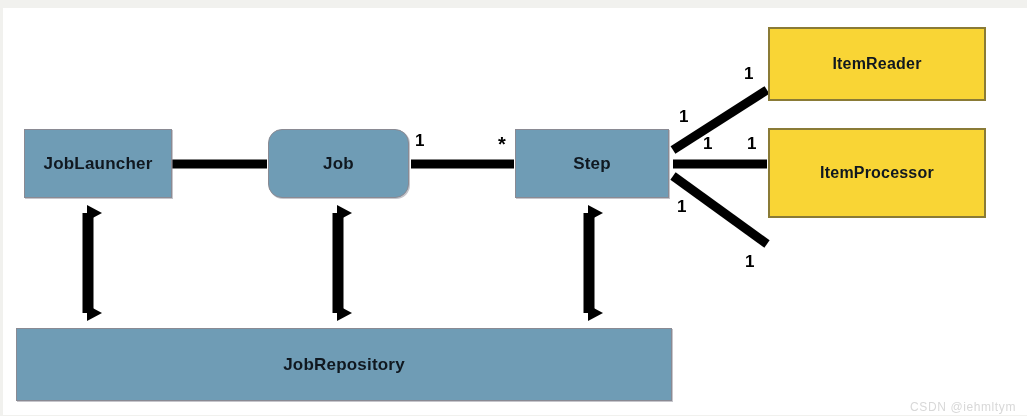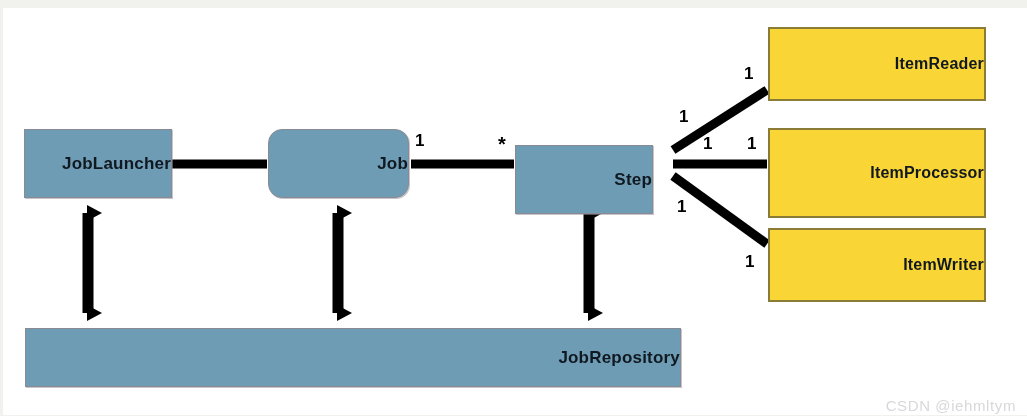--- a/index.html
+++ b/index.html
@@ -22,21 +22,21 @@
   #stage {
     position: absolute;
     left: 0; top: 0;
     width: 1027px; height: 416px;
   }
   .node {
     position: absolute;
     box-sizing: border-box;
     display: flex;
     align-items: center;
-    justify-content: flex-end;
+    justify-content: center;
     font-weight: bold;
     color: #101820;
     letter-spacing: .2px;
     user-select: none;
   }
   .node.blue {
     background: #6f9cb5;
     border: 1px solid #8a8a93;
     box-shadow: 1px 1px 0 rgba(150,150,160,.55);
     font-size: 17px;
@@ -52,21 +52,21 @@
     font-weight: bold;
     color: #000;
     line-height: 1;
     user-select: none;
   }
   .mult.star { font-size: 20px; }
   .watermark {
     position: absolute;
     right: 14px;
     bottom: 10px;
-    font-size: 15px;
+    font-size: 12px;
     color: #d8d8d8;
     letter-spacing: .6px;
     user-select: none;
   }
   .bottombar {
     position: absolute;
     left: 0;
     bottom: 0;
     width: 1027px;
     height: 9px;
@@ -106,39 +106,36 @@
     </svg>
 
     <div class="node blue" style="left:21px;top:121px;width:148px;height:69px;">
       <span>JobLauncher</span>
     </div>
 
     <div class="node blue" style="left:265px;top:121px;width:141px;height:69px;border-radius:14px;">
       <span>Job</span>
     </div>
 
-    <div class="node blue" style="left:512px;top:121px;width:138px;height:69px;margin-top:16px;">
+    <div class="node blue" style="left:512px;top:121px;width:154px;height:69px;">
       <span>Step</span>
     </div>
 
-    <div class="node blue" style="left:22px;top:320px;width:656px;height:59px;">
+    <div class="node blue" style="left:13px;top:320px;width:656px;height:73px;">
       <span>JobRepository</span>
     </div>
 
     <div class="node yellow" style="left:765px;top:19px;width:218px;height:74px;">
       <span>ItemReader</span>
     </div>
 
     <div class="node yellow" style="left:765px;top:120px;width:218px;height:90px;">
       <span>ItemProcessor</span>
     </div>
 
-    <div class="node yellow" style="left:765px;top:220px;width:218px;height:74px;">
-      <span>ItemWriter</span>
-    </div>
 
     <div class="mult" style="left:412px;top:124px;">1</div>
     <div class="mult star" style="left:495px;top:126px;">*</div>
 
     <div class="mult" style="left:676px;top:100px;">1</div>
     <div class="mult" style="left:741px;top:57px;">1</div>
 
     <div class="mult" style="left:700px;top:127px;">1</div>
     <div class="mult" style="left:744px;top:127px;">1</div>
 

